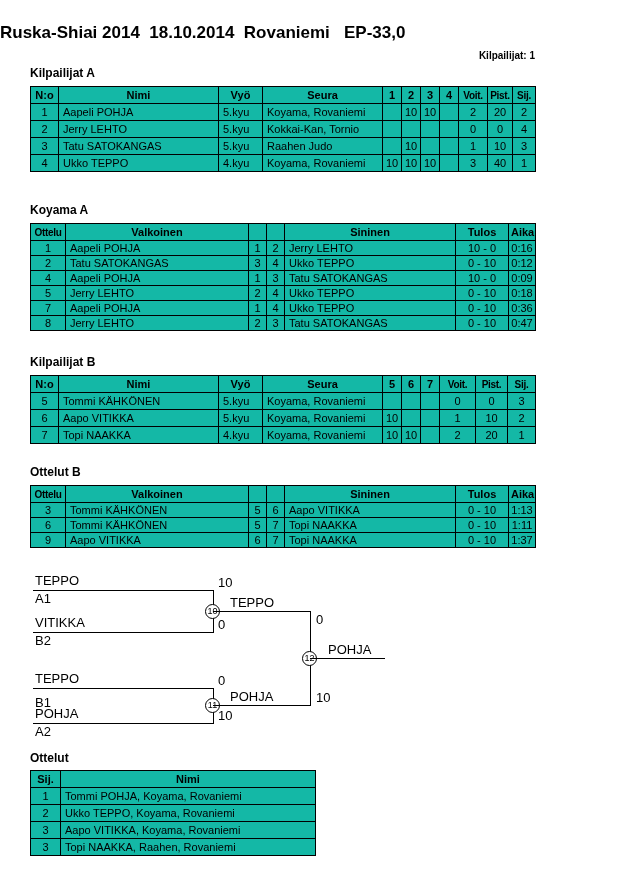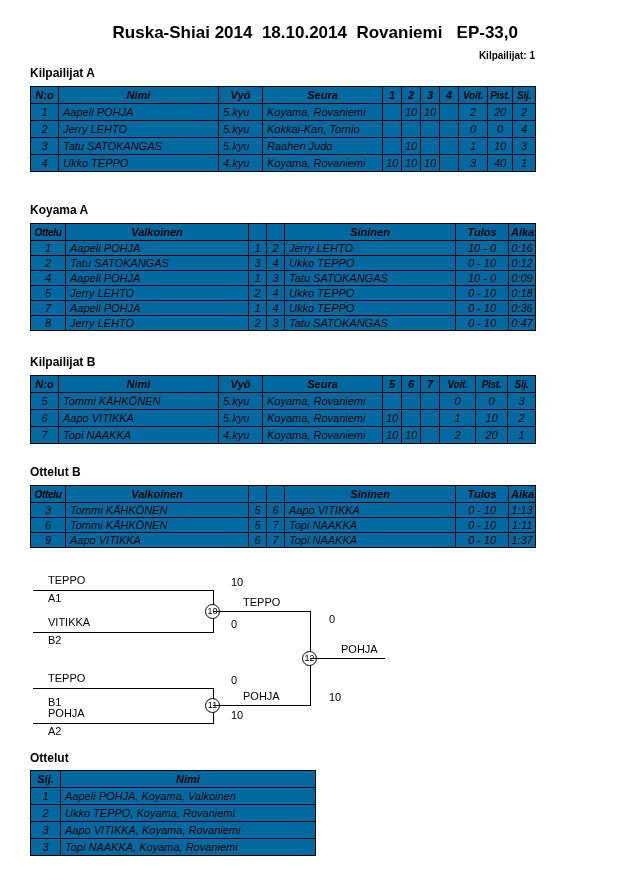--- a/index.html
+++ b/index.html
@@ -3,46 +3,46 @@
 <meta charset="utf-8">
 <style>
   * { margin:0; padding:0; box-sizing:border-box; }
   html,body { background:#fff; }
   body {
     position:relative; width:630px; height:891px; overflow:hidden;
     font-family:"Liberation Sans", sans-serif; color:#000;
   }
   .page-title {
     position:absolute; top:23px; left:0; width:518px;
-    font-size:17px; font-weight:bold; text-align:right; white-space:pre;
+    font-size:17px; font-weight:bold; text-align:left; white-space:pre;
   }
   .count-label {
     position:absolute; top:50px; left:0; width:535px;
     font-size:10px; font-weight:bold; text-align:right;
   }
   .sec-h {
     position:absolute; font-size:12px; font-weight:bold; text-align:left;
   }
   table {
-    position:absolute; border-collapse:collapse; table-layout:fixed; background:#0369a1;font-style:italic;
+    position:absolute; border-collapse:collapse; table-layout:fixed; background:#14b8a6;
   }
   th, td {
     border:1px solid #000; font-size:11px; padding:0 2px;
     overflow:hidden; white-space:nowrap; vertical-align:middle;
   }
   th { font-weight:bold; text-align:center; }
   .kt th, .kt td, .rt th, .rt td { height:17px; }
   .ot th { height:17px; }
   .ot td { height:15px; }
   td.l { text-align:left; padding-left:4px; }
   td.c { text-align:center; }
   .th-sm { font-size:10px; letter-spacing:-0.3px; padding:0; }
   
   .bracket { position:absolute; top:565px; left:0; width:630px; height:185px; }
-  .bk-label { position:absolute; font-size:11px; height:13px; line-height:13px; white-space:nowrap;margin-left:13px; }
+  .bk-label { position:absolute; font-size:13px; height:13px; line-height:13px; white-space:nowrap; }
   .bk-line { position:absolute; height:1px; background:#000; }
   .bk-vline { position:absolute; width:1px; background:#000; }
   .bk-circle {
     position:absolute; width:15px; height:15px; border:1px solid #000; border-radius:50%;
     background:#fff; font-size:9px; line-height:13px; text-align:center;
   }
 </style>
 </head>
 <body>
 
@@ -380,28 +380,28 @@
     </colgroup>
   <thead>
     <tr>
       <th>Sij.</th>
       <th>Nimi</th>
     </tr>
   </thead>
   <tbody>
     <tr>
       <td class="c">1</td>
-      <td class="l">Aapeli POHJA, Koyama, Valkoinen</td>
+      <td class="l">Tommi POHJA, Koyama, Rovaniemi</td>
     </tr>
     <tr>
       <td class="c">2</td>
       <td class="l">Ukko TEPPO, Koyama, Rovaniemi</td>
     </tr>
     <tr>
       <td class="c">3</td>
       <td class="l">Aapo VITIKKA, Koyama, Rovaniemi</td>
     </tr>
     <tr>
       <td class="c">3</td>
-      <td class="l">Topi NAAKKA, Koyama, Rovaniemi</td>
+      <td class="l">Topi NAAKKA, Raahen, Rovaniemi</td>
     </tr>
   </tbody>
 </table>
 
 </body></html>

